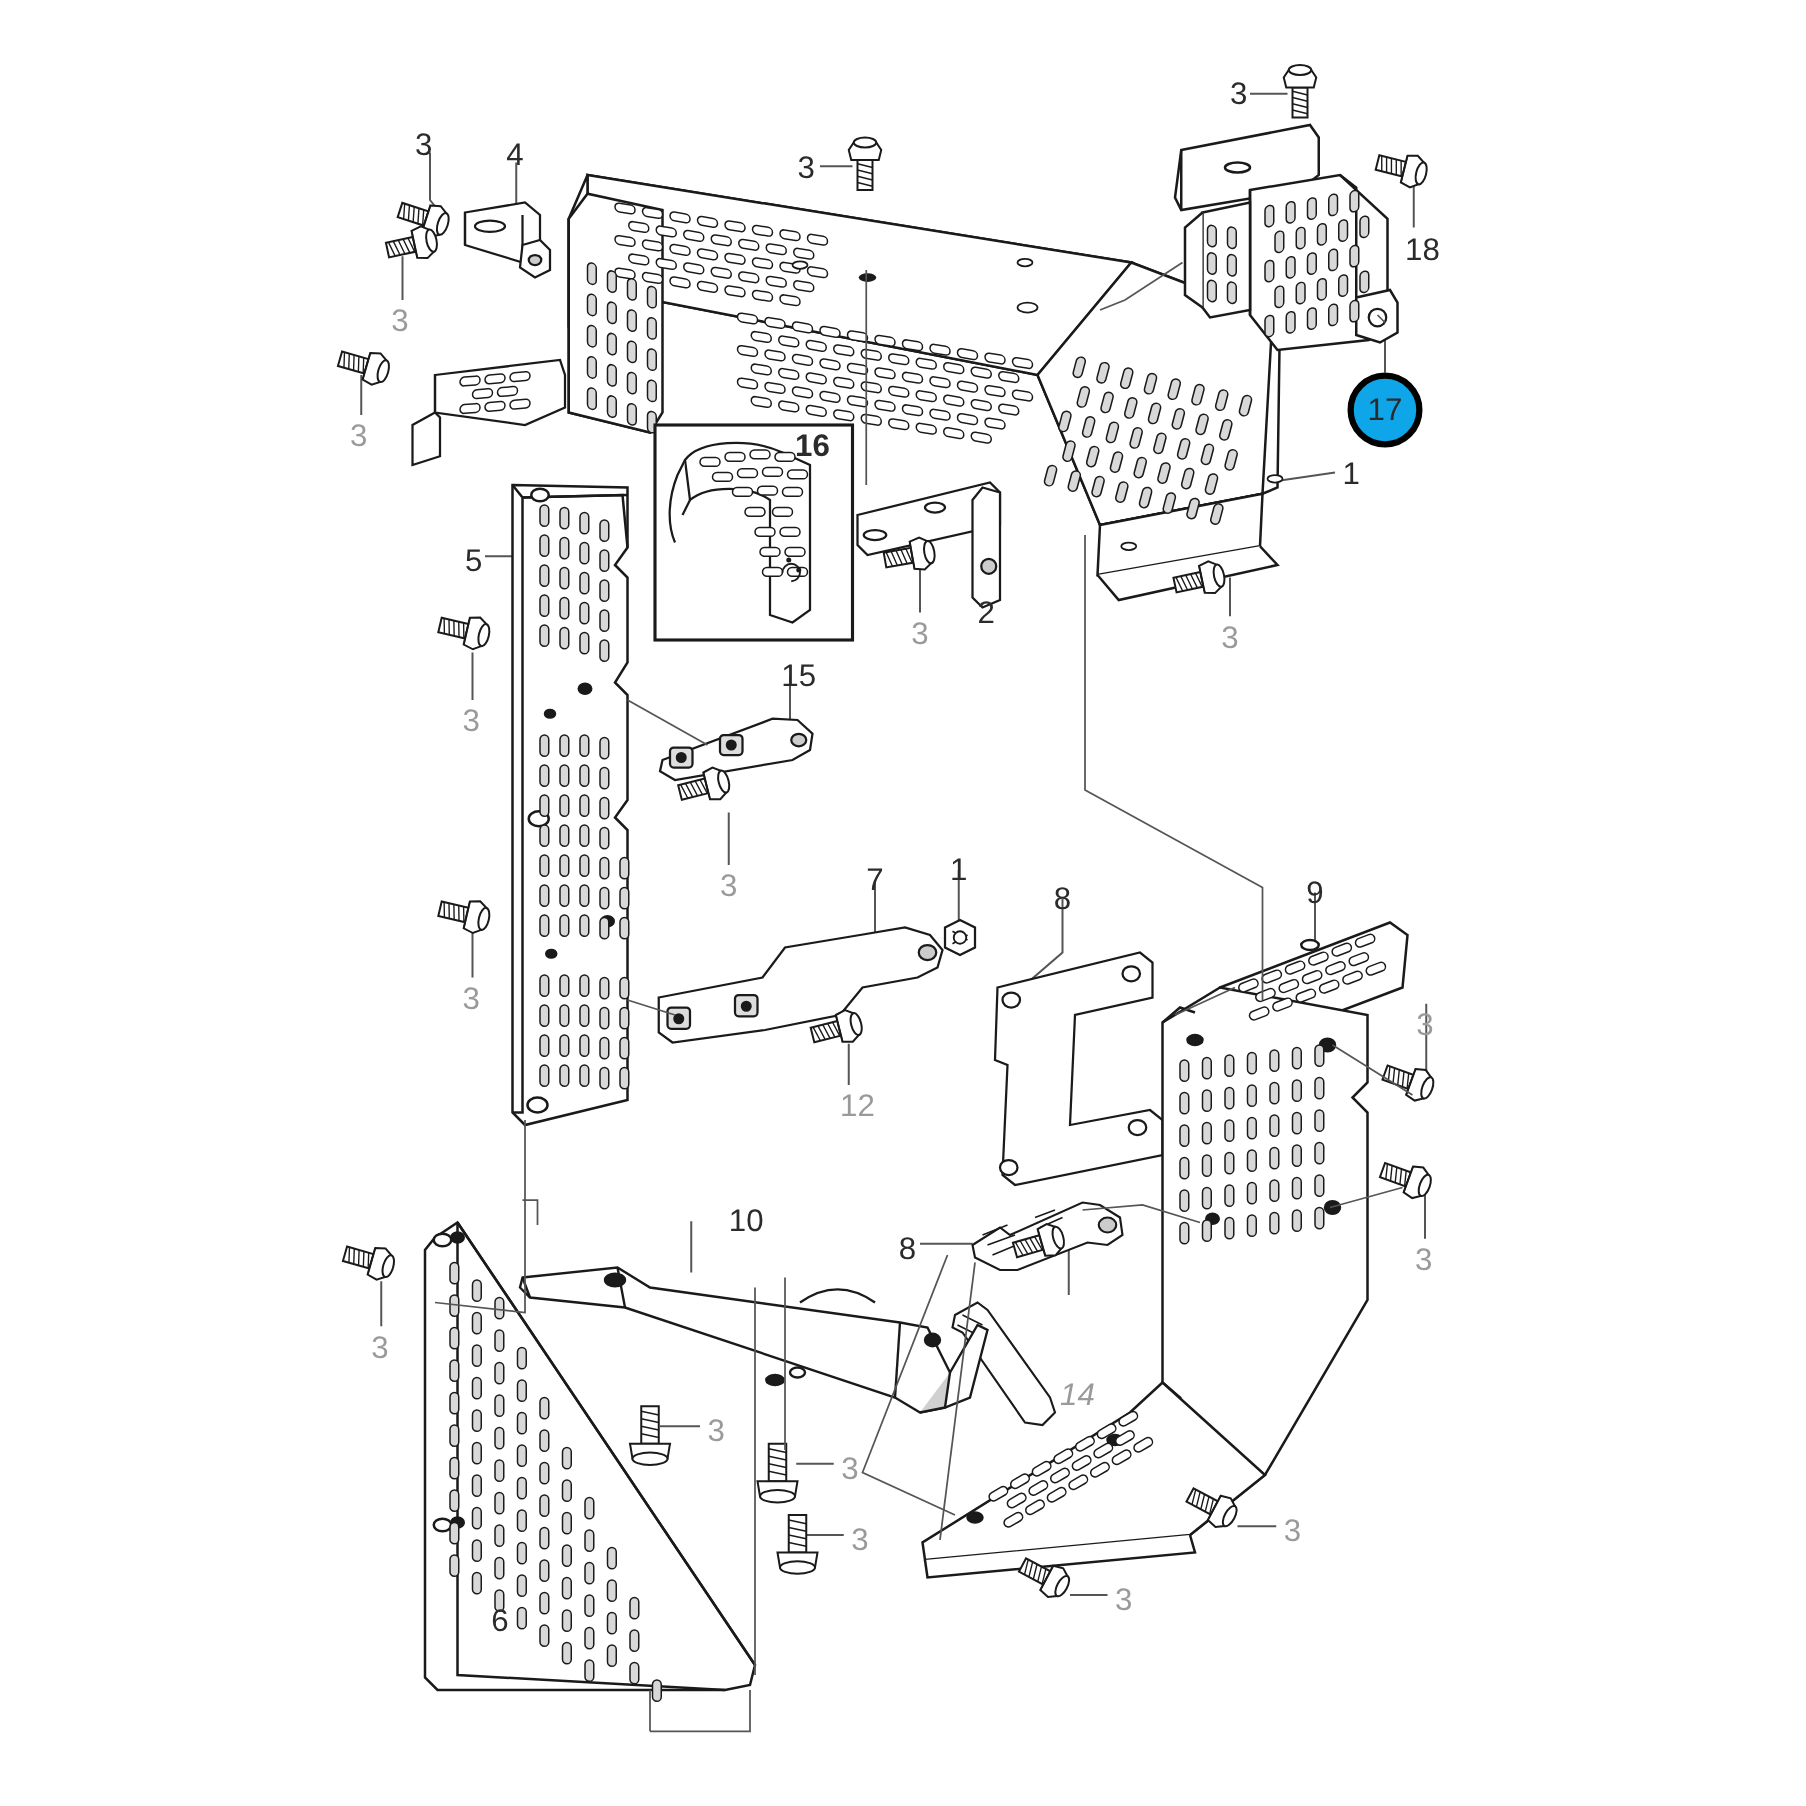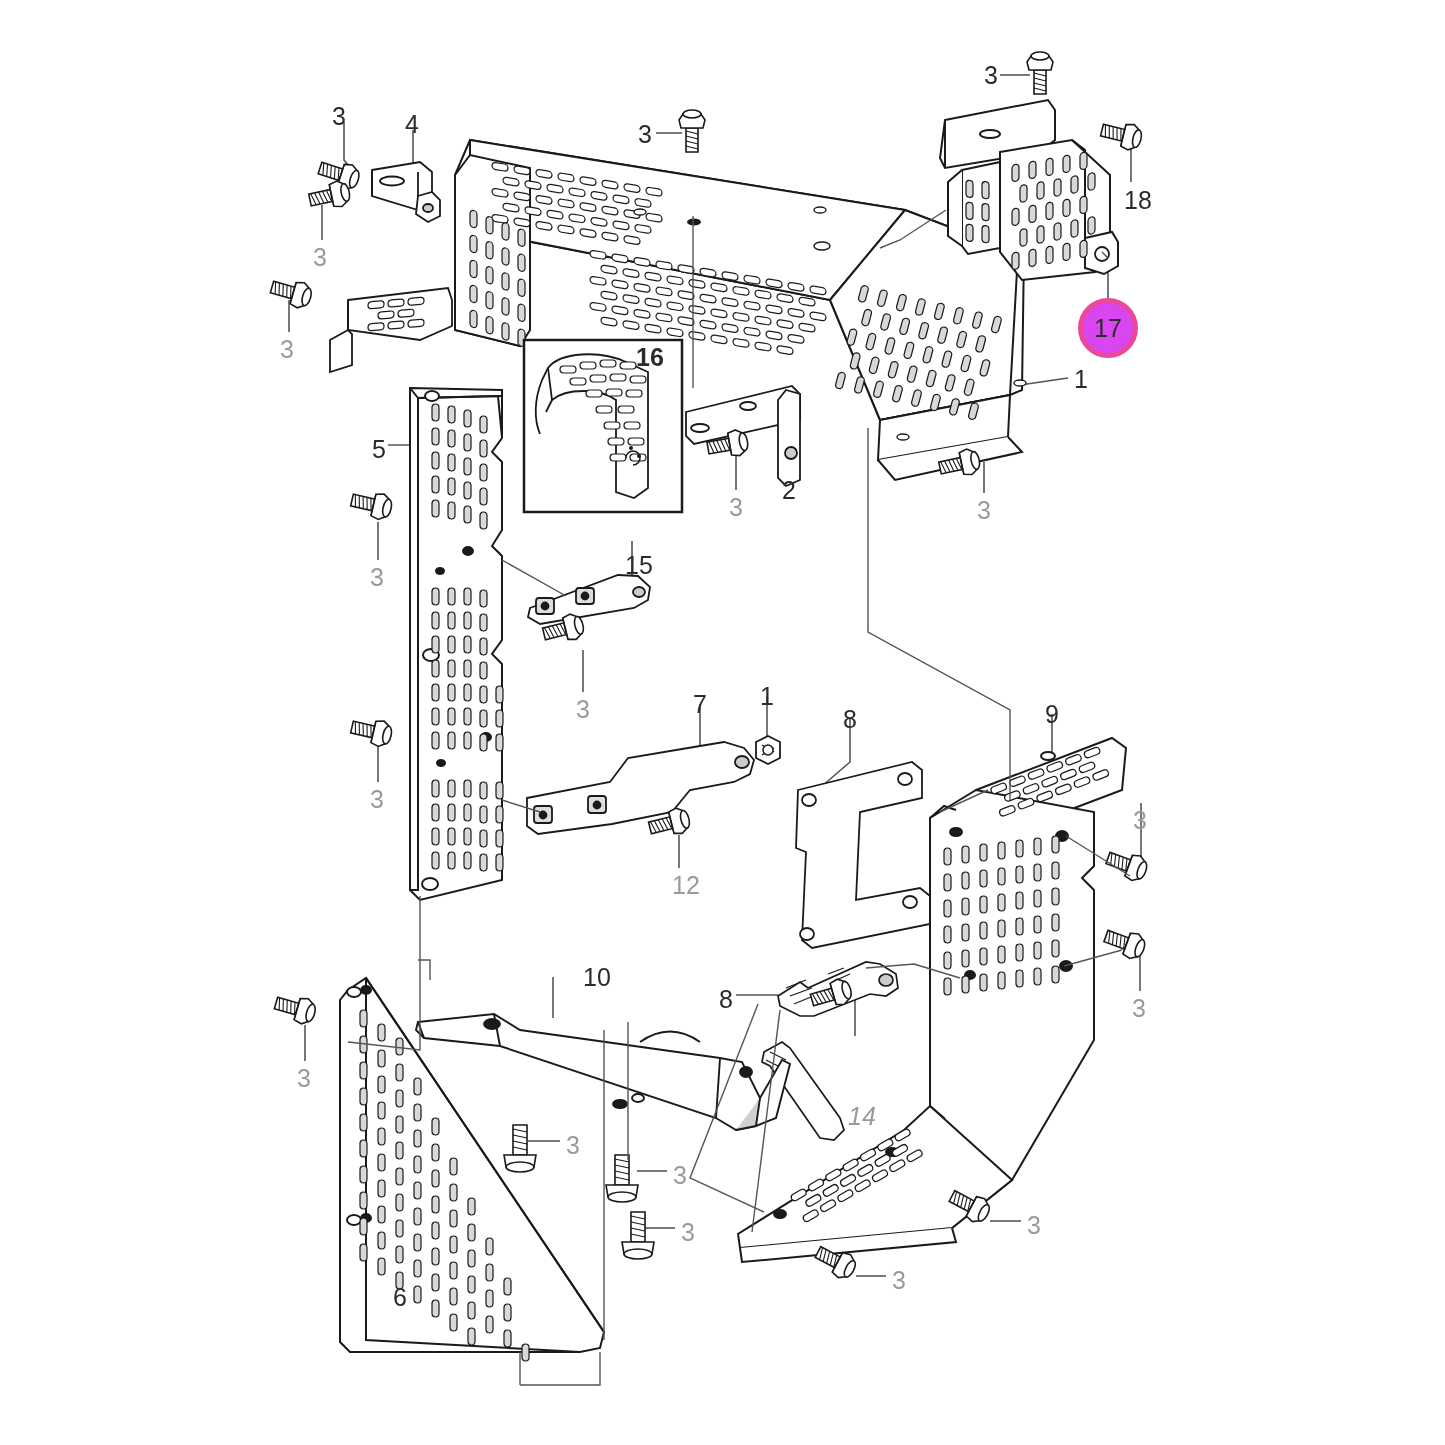--- a/index.html
+++ b/index.html
@@ -10,21 +10,21 @@
   #canvas{position:absolute;left:0;top:0;width:1445px;height:1445px;}
   .lbl{
     position:absolute;font-family:"Liberation Sans", sans-serif;
     font-size:25px;color:#3a3a3a;line-height:1;white-space:nowrap;
     user-select:none;
   }
   .lbl.gray{color:#9a9a9a;}
   .lbl.dark{color:#2b2b2b;}
   .callout{
     position:absolute;width:60px;height:60px;border-radius:50%;
-    background:#d946ef;border:5px solid #ec4899;
+    background:#0ea5e9;border:5px solid #000000;
     box-sizing:border-box;display:flex;align-items:center;justify-content:center;
     font-family:"Liberation Sans", sans-serif;font-size:25px;color:#2b2b2b;
   }
 </style>
 </head>
 <body>
 
 <div id="root">
 
   <svg id="canvas" viewBox="0 0 1445 1445">
@@ -903,21 +903,21 @@
     <span class="lbl dark" style="left:638px;top:122px;">3</span>
     <span class="lbl dark" style="left:984px;top:63px;">3</span>
     <span class="lbl dark" style="left:1124px;top:188px;">18</span>
     <span class="lbl gray" style="left:280px;top:337px;">3</span>
     <span class="lbl dark" style="left:1074px;top:367px;">1</span>
     <span class="lbl dark" style="left:636px;top:345px;font-weight:bold;">16</span>
     <span class="lbl dark" style="left:372px;top:437px;">5</span>
     <span class="lbl dark" style="left:782px;top:478px;">2</span>
     <span class="lbl gray" style="left:729px;top:495px;">3</span>
     <span class="lbl gray" style="left:977px;top:498px;">3</span>
-    <span class="lbl dark" style="left:625px;top:529px;margin-top:24px;">15</span>
+    <span class="lbl dark" style="left:625px;top:529px;">15</span>
     <span class="lbl gray" style="left:370px;top:565px;">3</span>
     <span class="lbl gray" style="left:576px;top:697px;">3</span>
     <span class="lbl dark" style="left:693px;top:692px;">7</span>
     <span class="lbl dark" style="left:760px;top:684px;">1</span>
     <span class="lbl dark" style="left:843px;top:707px;">8</span>
     <span class="lbl dark" style="left:1045px;top:702px;">9</span>
     <span class="lbl gray" style="left:370px;top:787px;">3</span>
     <span class="lbl gray" style="left:672px;top:873px;">12</span>
     <span class="lbl gray" style="left:1133px;top:808px;">3</span>
     <span class="lbl gray" style="left:1132px;top:996px;">3</span>

